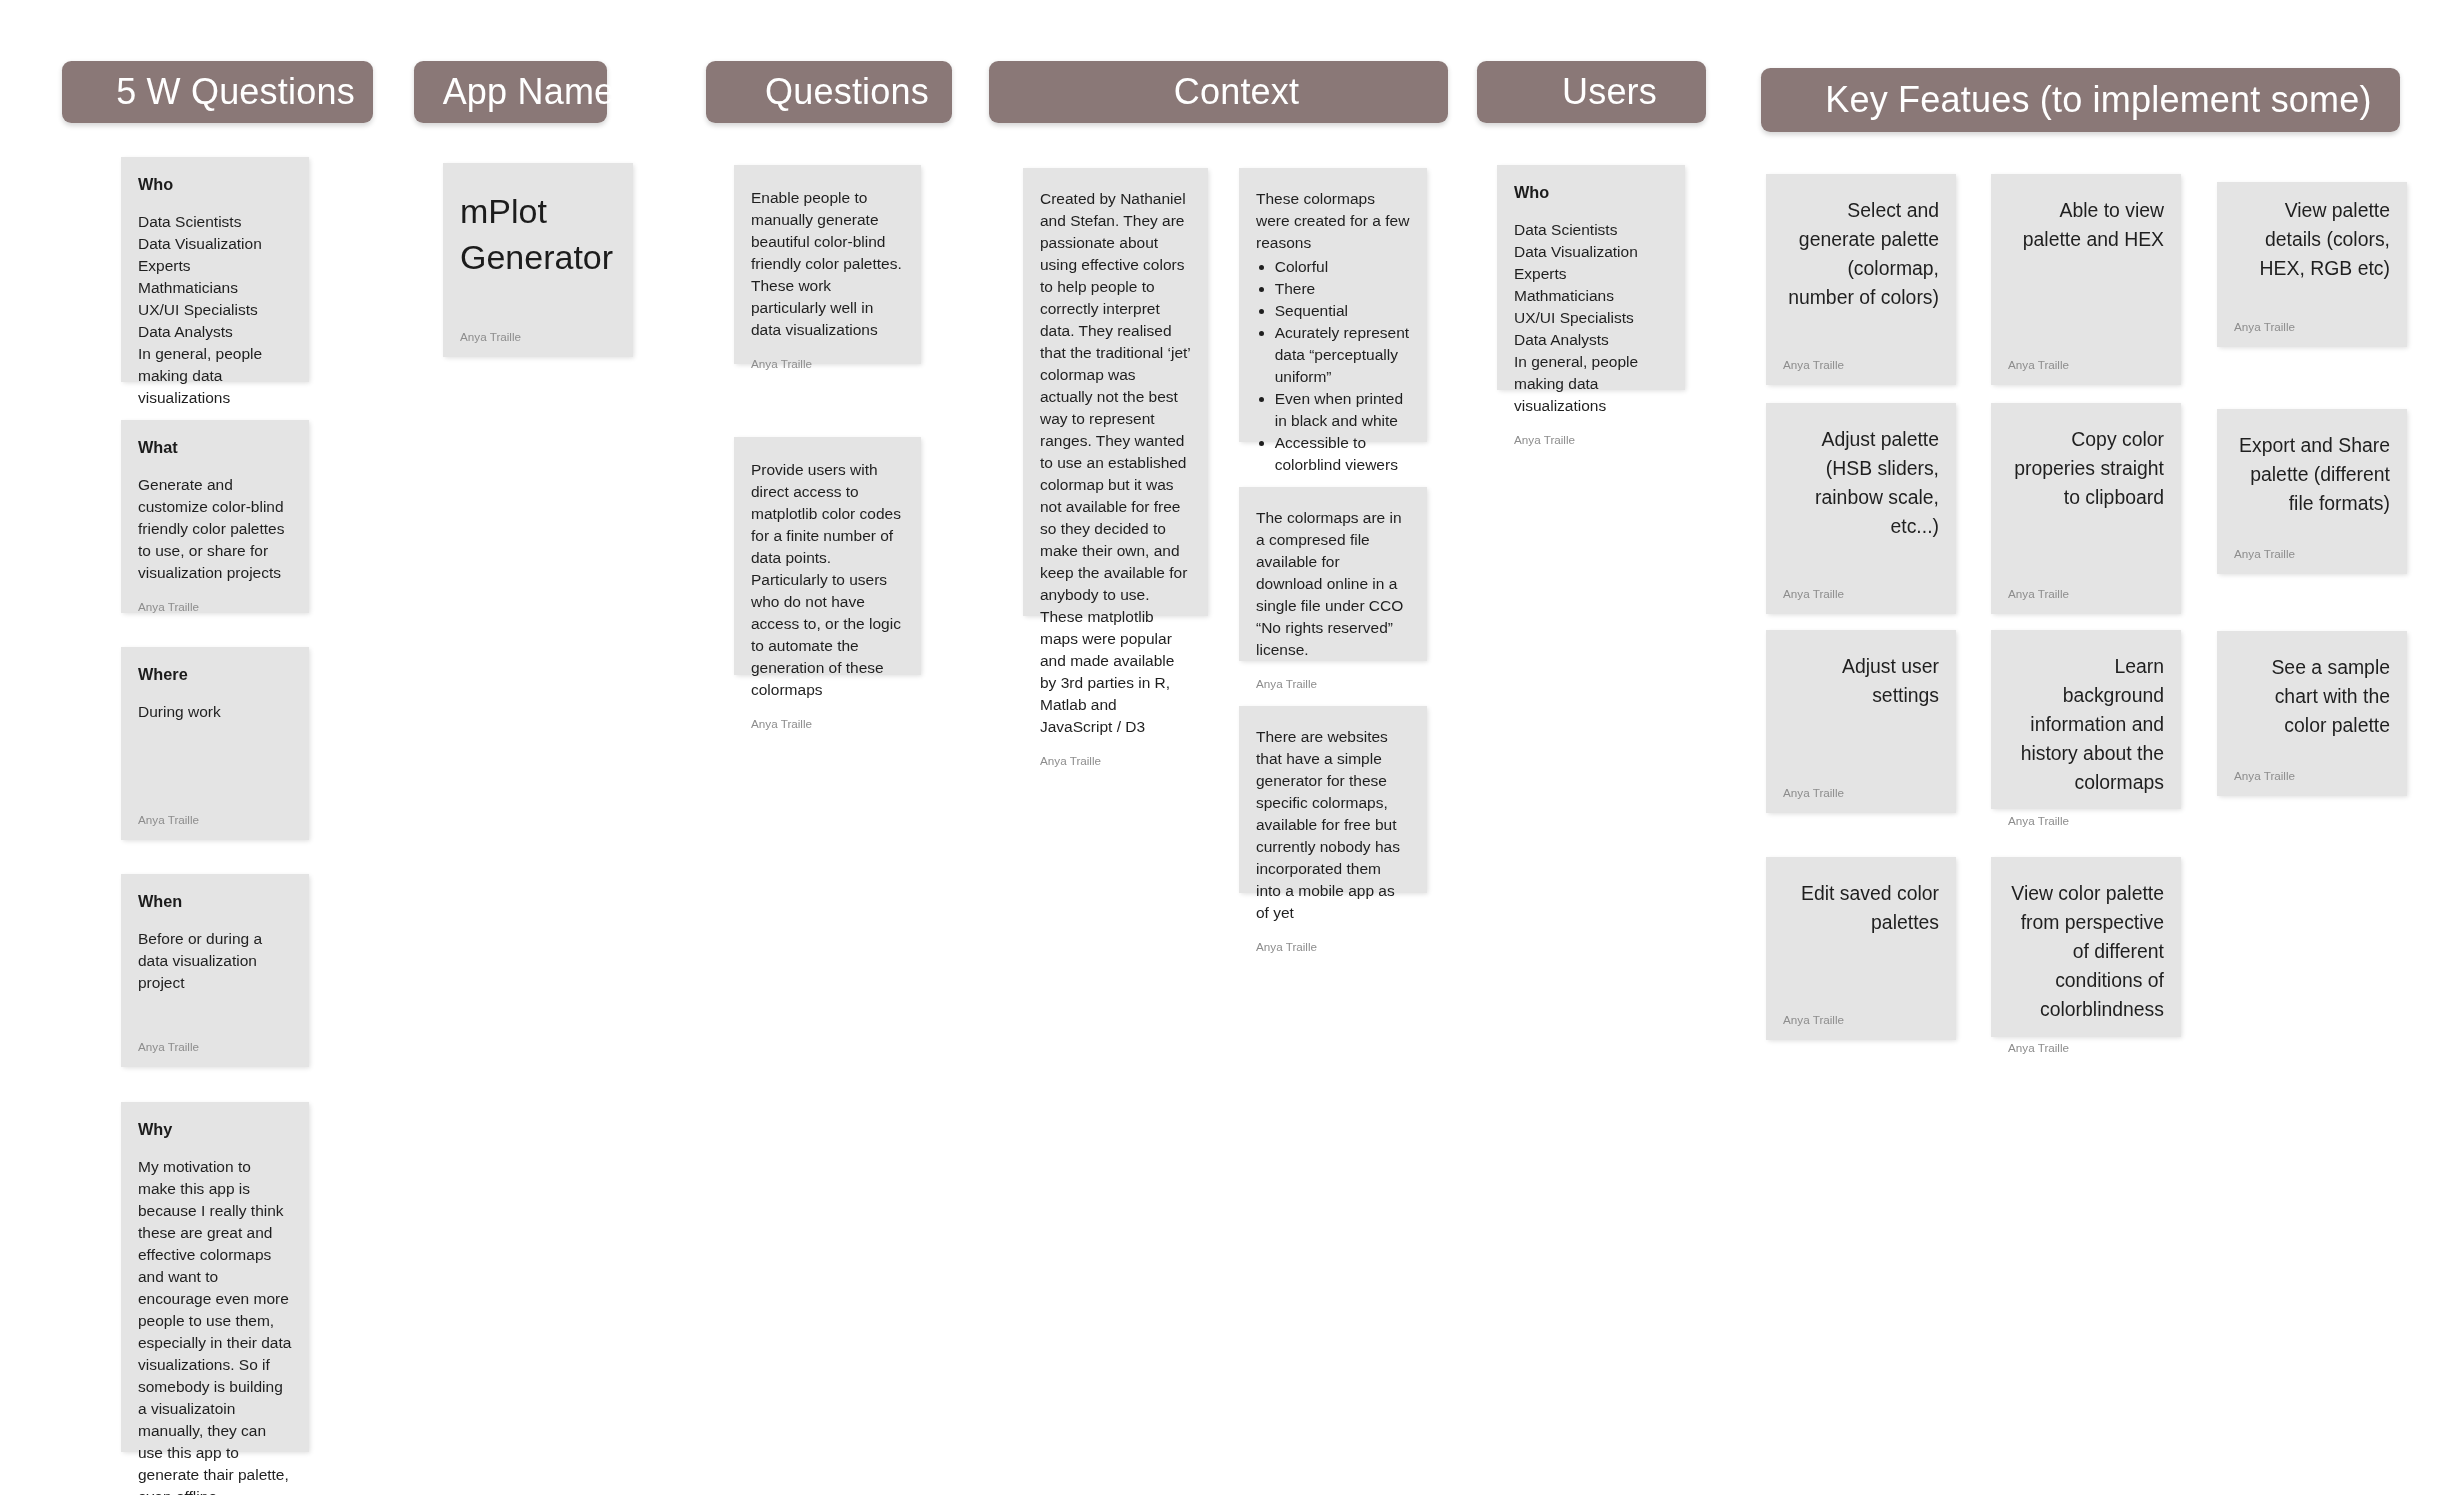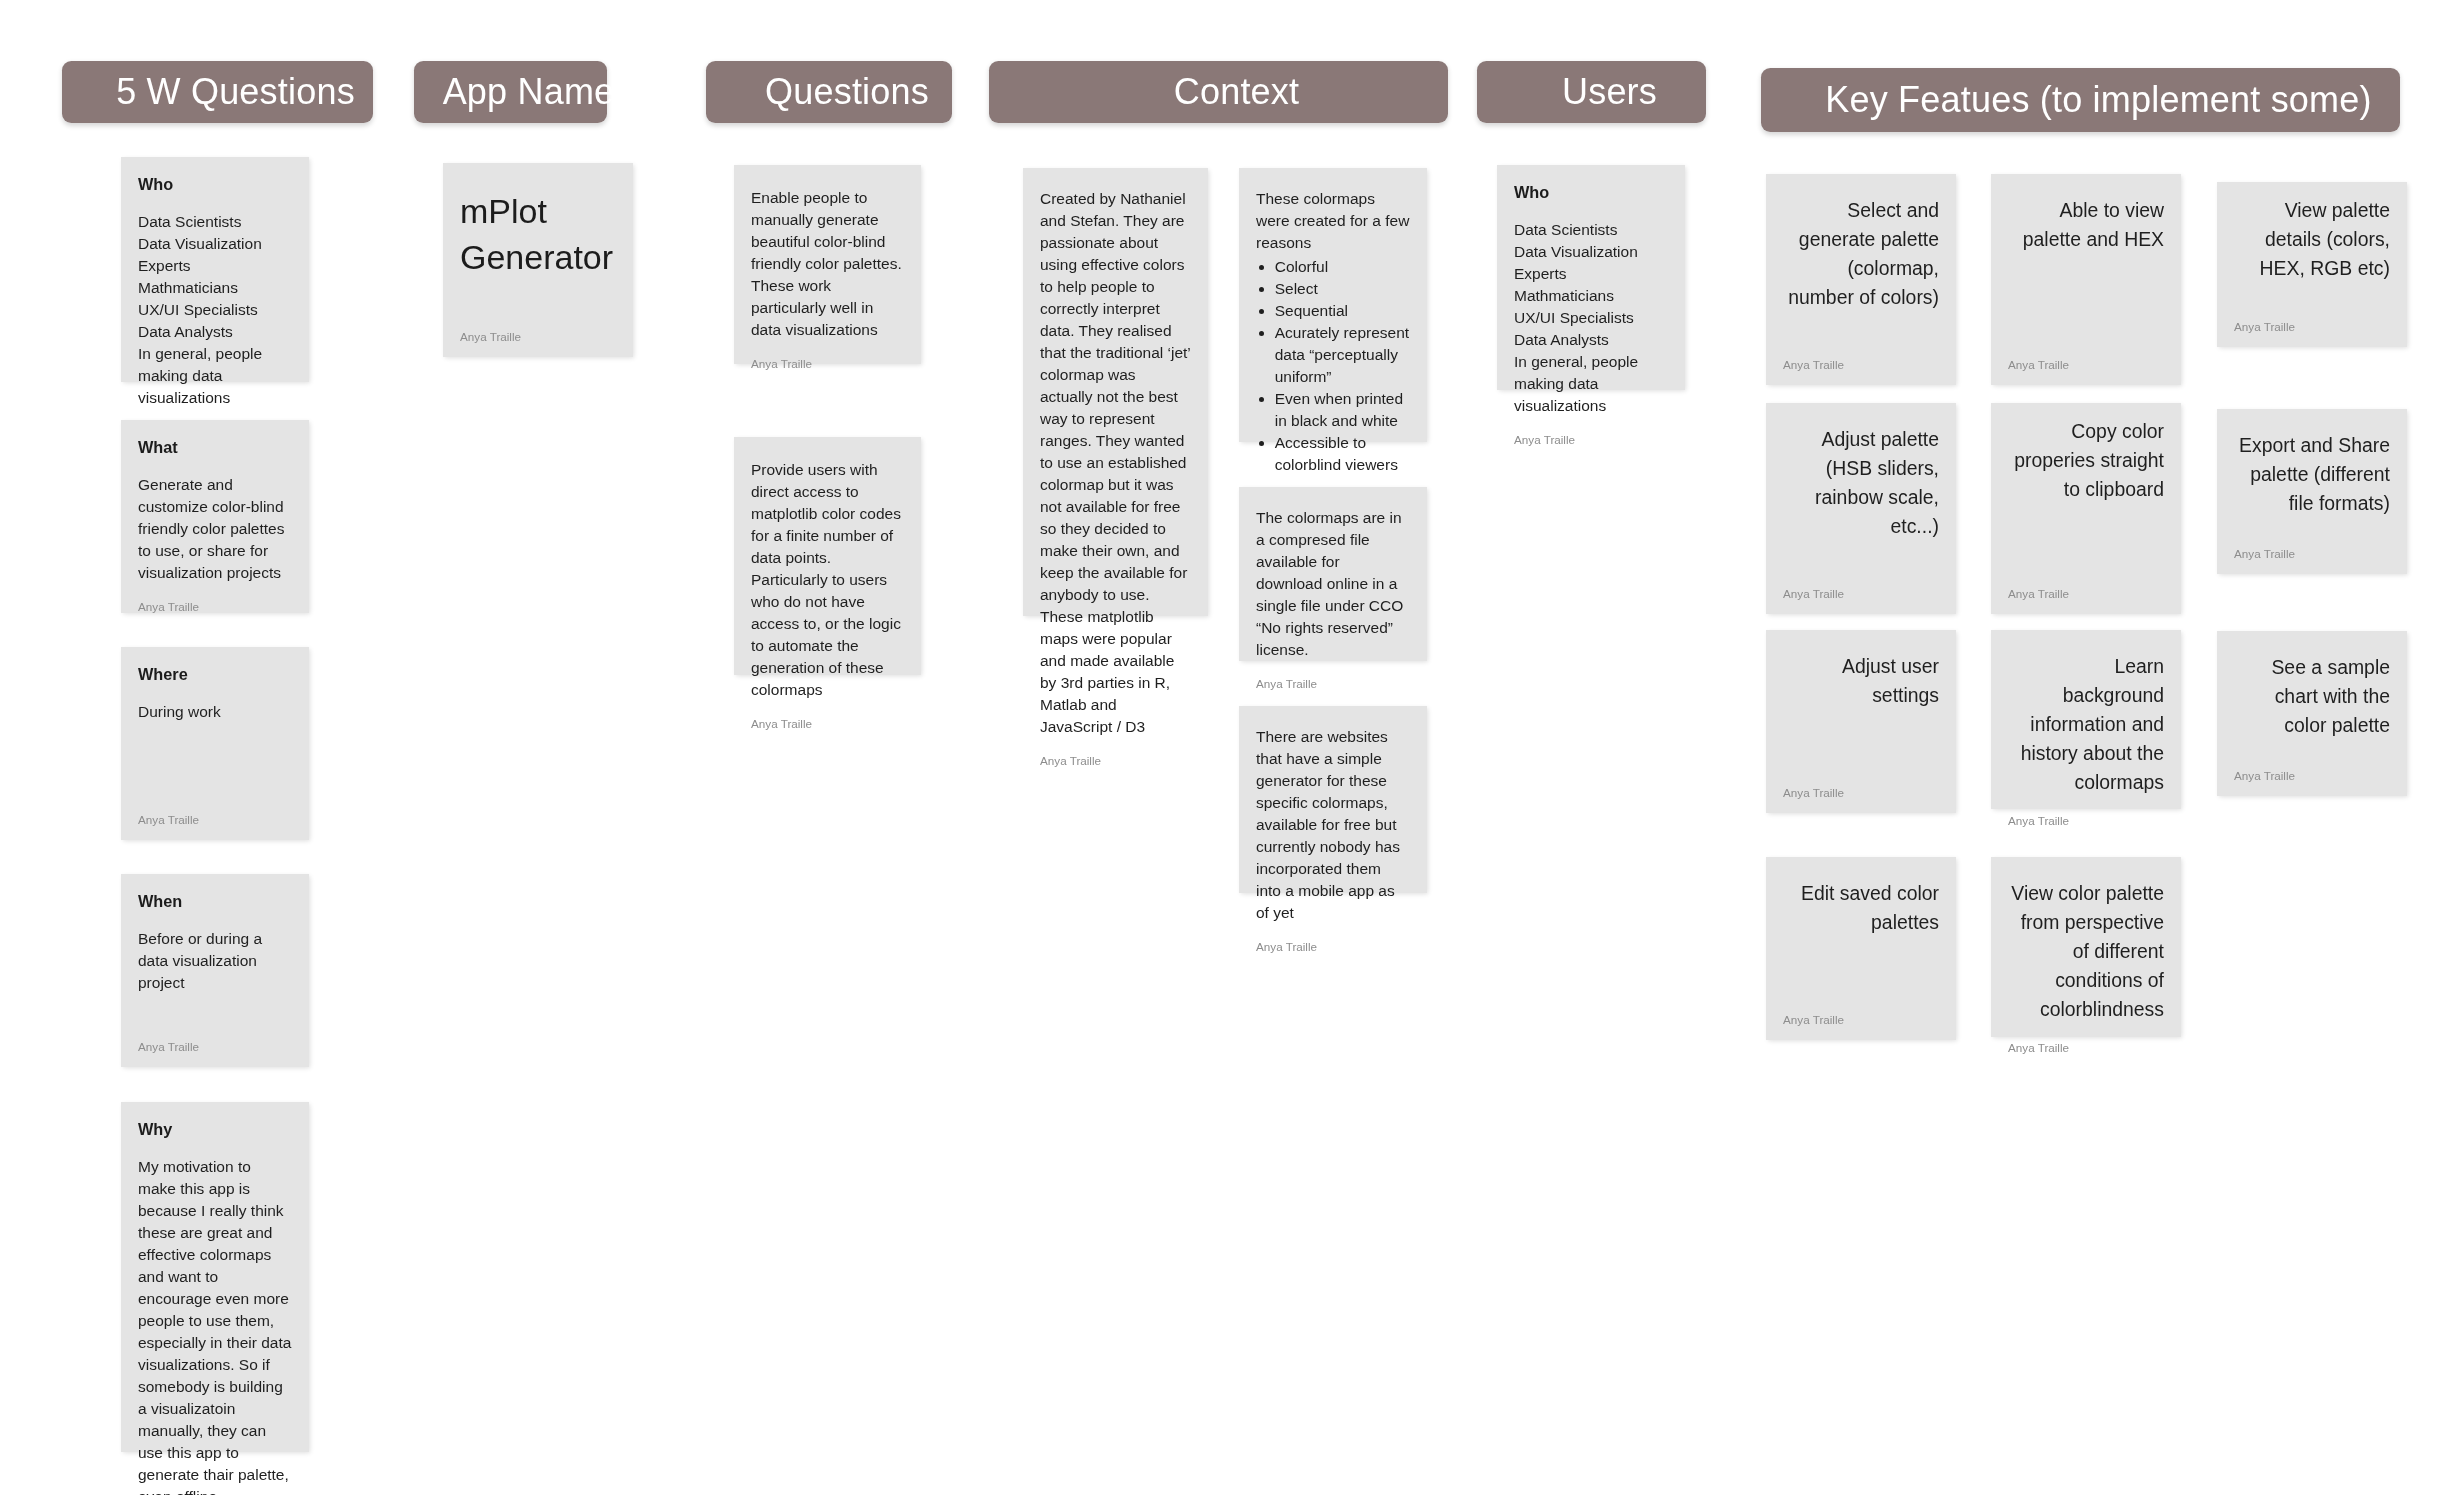--- a/index.html
+++ b/index.html
@@ -174,21 +174,21 @@
 
   <div class="card" style="left:1023px; top:168px; width:185px; height:448px; padding-top:20px;">
     <div class="card-body">Created by Nathaniel and Stefan.  They are passionate about using effective colors to help people to correctly interpret data.  They realised that the traditional ‘jet’ colormap was actually not the best way to represent ranges.  They wanted to use an established colormap but it was not available for free so they decided to make their own, and keep the available for anybody to use.  These matplotlib maps were popular and made available by 3rd parties in R, Matlab and JavaScript / D3</div>
     <div class="card-author">Anya Traille</div>
   </div>
 
   <div class="card" style="left:1239px; top:168px; width:188px; height:274px; padding-top:20px;">
     <div class="card-body">These colormaps were created for a few reasons</div>
     <ul class="card-bullets">
       <li>Colorful</li>
-      <li>Select</li>
+      <li>There</li>
       <li>Sequential</li>
       <li>Acurately represent data “perceptually uniform”</li>
       <li>Even when printed in black and white</li>
       <li>Accessible to colorblind viewers</li>
     </ul>
     <div class="card-author">Anya Traille</div>
   </div>
 
   <div class="card" style="left:1239px; top:487px; width:188px; height:174px; padding-top:20px;">
     <div class="card-body">The colormaps are in a compresed file available for download online in a single file under CCO “No rights reserved” license.</div>
@@ -229,21 +229,21 @@
   <div class="card" style="left:1766px; top:857px; width:190px; height:183px; padding-top:22px;">
     <div class="card-body big">Edit saved color palettes</div>
     <div class="card-author">Anya Traille</div>
   </div>
 
   <div class="card" style="left:1991px; top:174px; width:190px; height:211px; padding-top:22px;">
     <div class="card-body big">Able to view palette and HEX</div>
     <div class="card-author">Anya Traille</div>
   </div>
 
-  <div class="card" style="left:1991px; top:403px; width:190px; height:211px; padding-top:14px;">
+  <div class="card" style="left:1991px; top:403px; width:190px; height:211px; padding-top:22px;">
     <div class="card-body big">Copy color properies straight to clipboard</div>
     <div class="card-author">Anya Traille</div>
   </div>
 
   <div class="card" style="left:1991px; top:630px; width:190px; height:179px; padding-top:22px;">
     <div class="card-body big">Learn background information and history about the colormaps</div>
     <div class="card-author">Anya Traille</div>
   </div>
 
   <div class="card" style="left:1991px; top:857px; width:190px; height:180px; padding-top:22px;">

